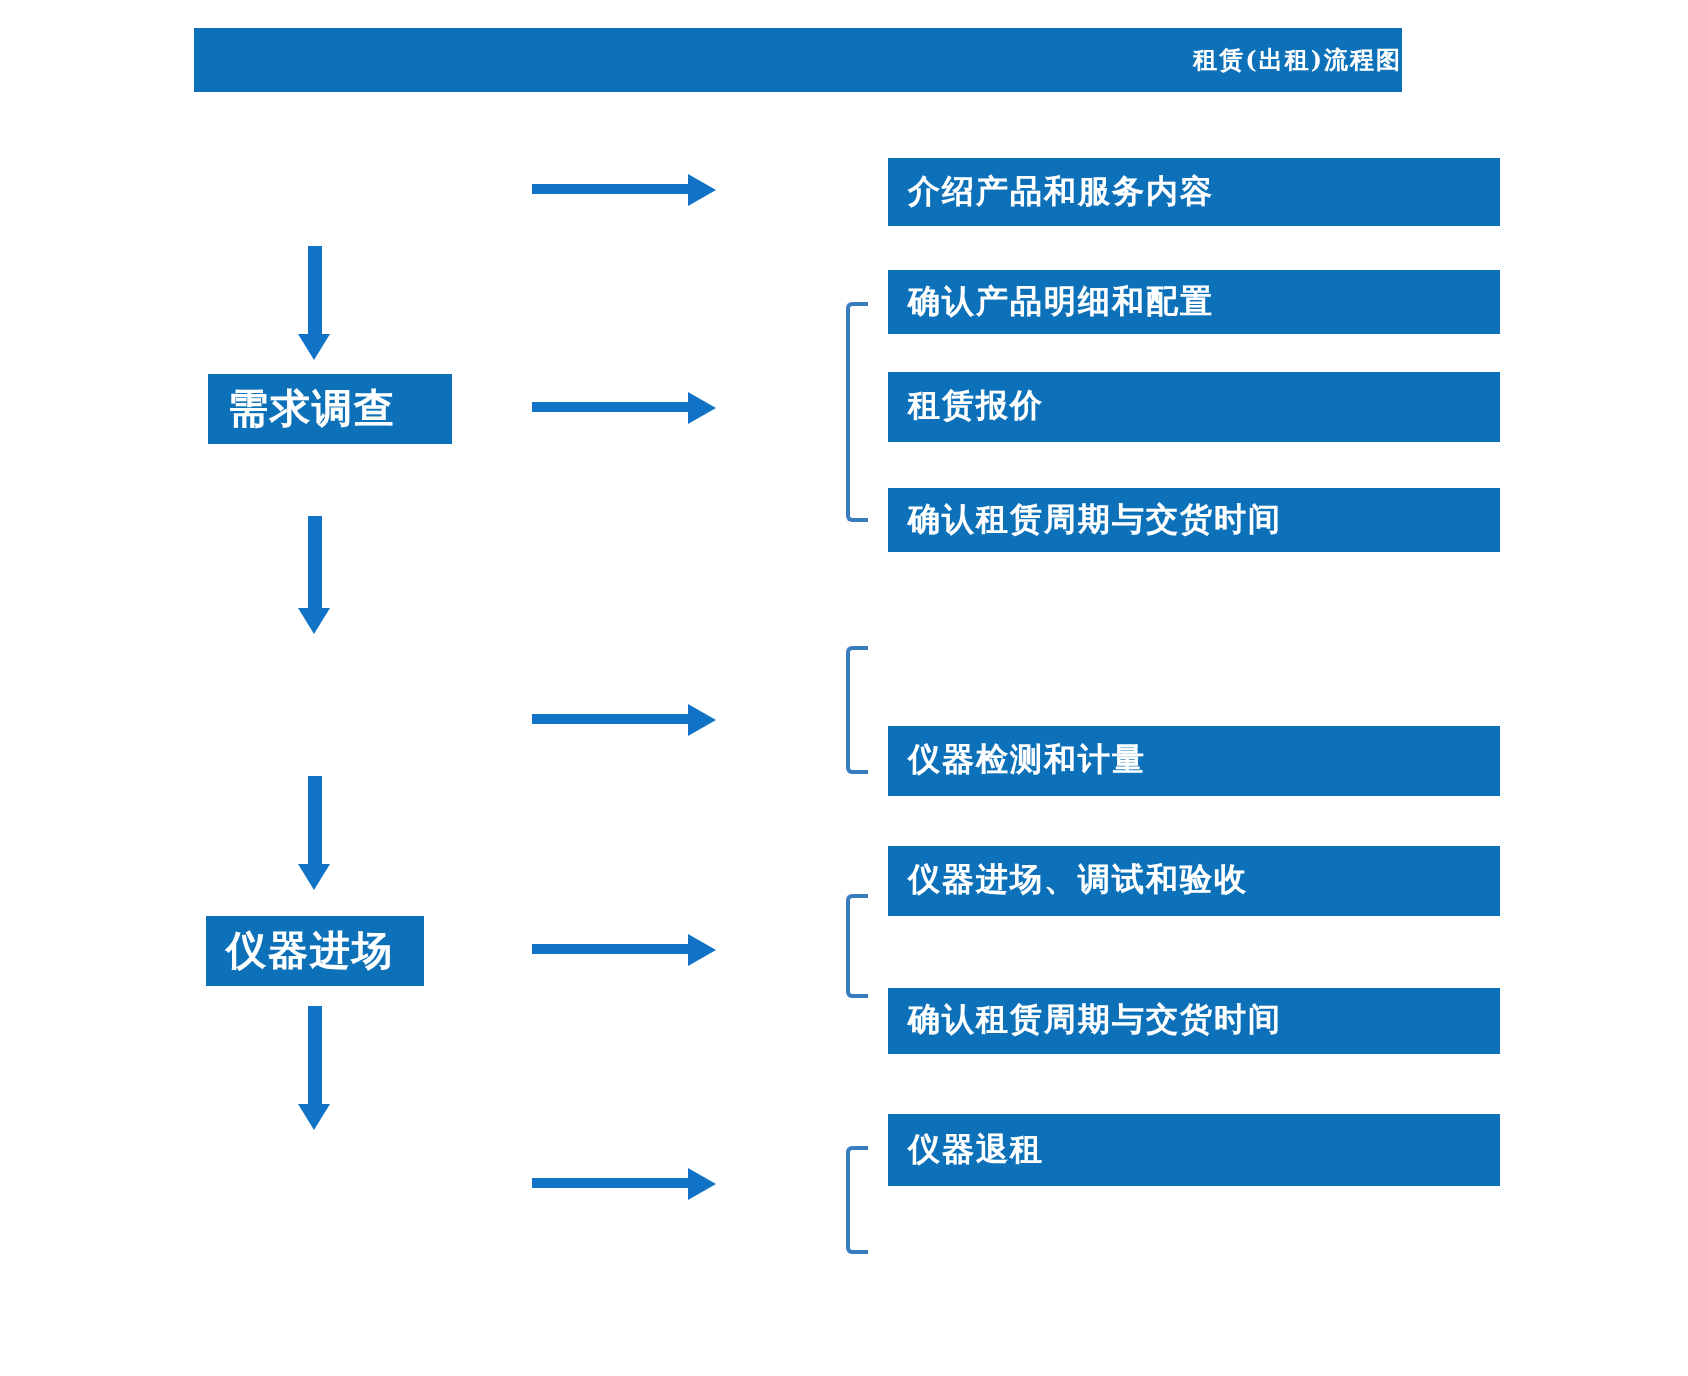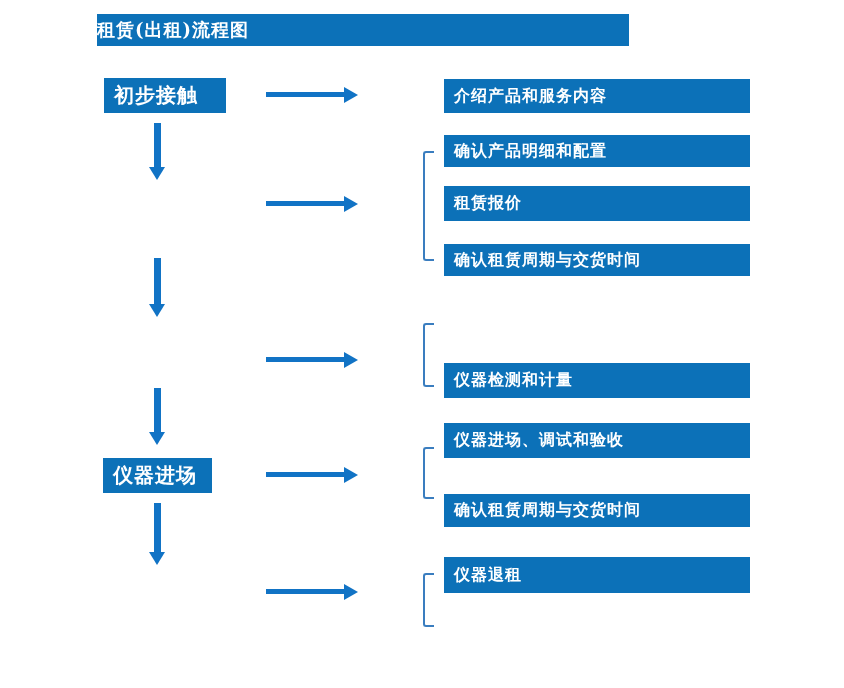--- a/index.html
+++ b/index.html
@@ -15,25 +15,25 @@
   .canvas {
     position: relative;
     width: 844px;
     height: 688px;
     background: var(--bg);
     overflow: hidden;
   }
   .header {
     position: absolute;
     left: 97px; top: 14px;
-    width: 532px; height: 32px;
+    width: 604px; height: 32px;
     background: var(--box);
     color: var(--text);
-    font-size: 18px; font-weight: bold;
-    line-height: 32px; text-align: left;
+    font-size: 12px; font-weight: bold;
+    line-height: 32px; text-align: right;
     letter-spacing: 1px;
     white-space: nowrap;
   }
   .box {
     position: absolute;
     background: var(--box);
     color: var(--text);
     font-weight: bold;
     white-space: nowrap;
     display: flex;
@@ -75,21 +75,21 @@
     border-radius: 3px 0 0 3px;
   }
 </style>
 </head>
 <body>
 
 <div class="canvas">
 
   <div class="header">租赁(出租)流程图</div>
 
-  <div class="box stage" style="left:104px;top:78px;width:122px;height:35px">初步接触</div>
+  <div class="box stage" style="left:104px;top:187px;width:122px;height:35px">需求调查</div>
   <div class="box stage" style="left:103px;top:458px;width:109px;height:35px">仪器进场</div>
 
   <div class="box detail" style="top:79px">介绍产品和服务内容</div>
   <div class="box detail" style="top:135px;height:32px">确认产品明细和配置</div>
   <div class="box detail" style="top:186px;height:35px">租赁报价</div>
   <div class="box detail" style="top:244px;height:32px">确认租赁周期与交货时间</div>
   <div class="box detail" style="top:363px;height:35px">仪器检测和计量</div>
   <div class="box detail" style="top:423px;height:35px">仪器进场、调试和验收</div>
   <div class="box detail" style="top:494px;height:33px">确认租赁周期与交货时间</div>
   <div class="box detail" style="top:557px;height:36px">仪器退租</div>

